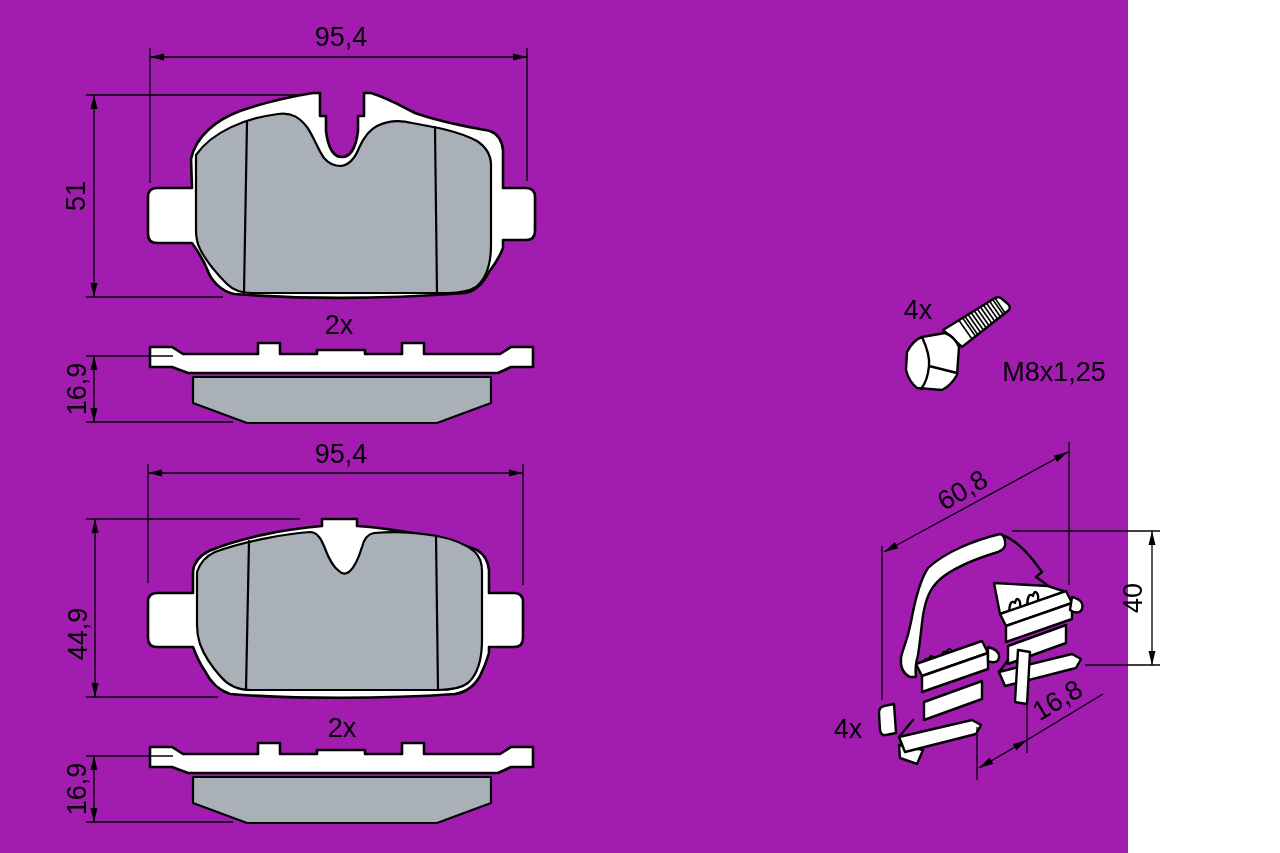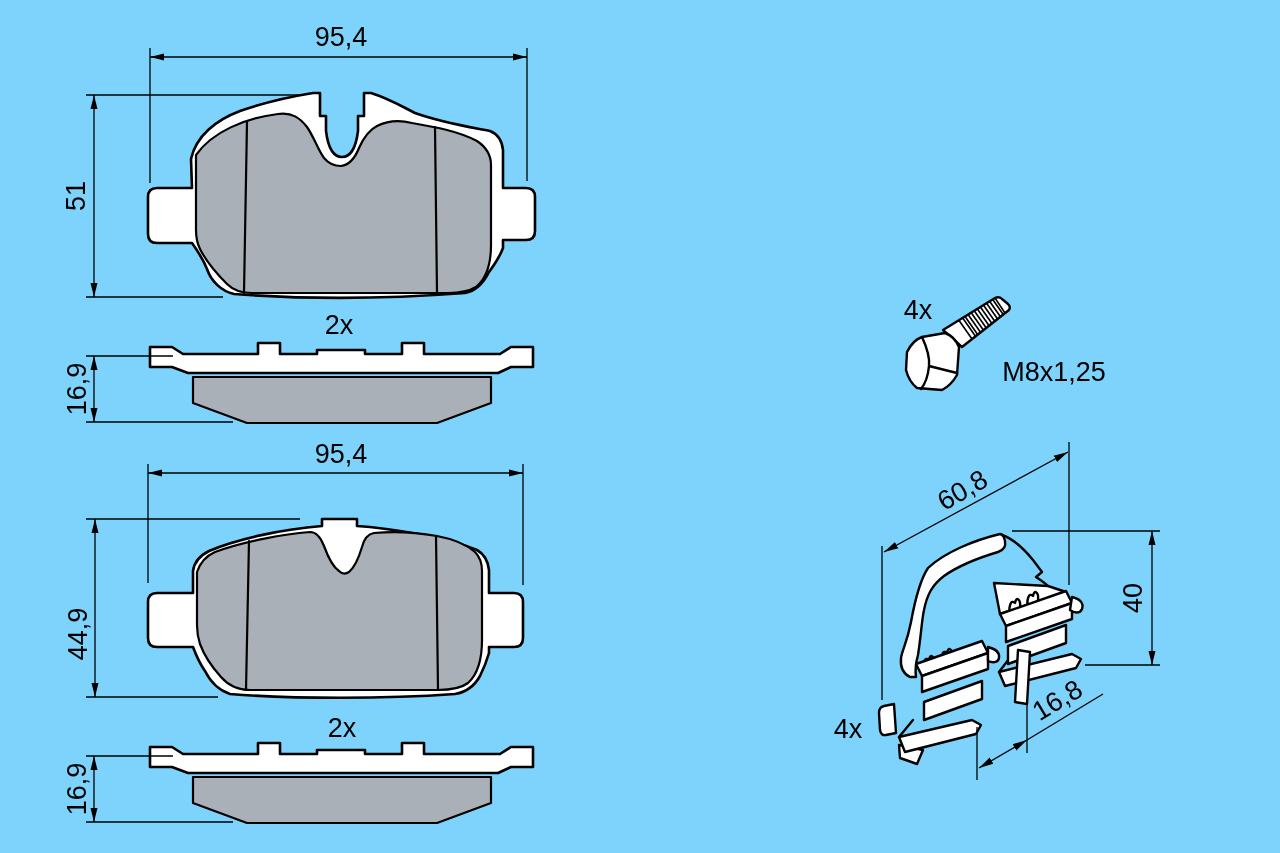--- a/index.html
+++ b/index.html
@@ -1,16 +1,16 @@
 <!DOCTYPE html>
 <html><head>
 <meta charset="utf-8">
 <style>
   html,body{margin:0;padding:0;background:#fff;width:1280px;height:853px;overflow:hidden}
-  .stage{position:relative;width:1280px;height:853px;background:#7dd3fc}
+  .stage{position:relative;width:1128px;height:853px;background:#a21caf}
   svg{position:absolute;left:0;top:0}
   .plate{fill:#ffffff;stroke:#000;stroke-width:2.6;stroke-linejoin:round}
   .part{fill:#ffffff;stroke:#000;stroke-width:2.4;stroke-linejoin:round}
   .friction{stroke:#000;stroke-width:2.2;stroke-linejoin:round}
   .det{fill:none;stroke:#000;stroke-width:2.2;stroke-linejoin:round;stroke-linecap:round}
   .det3{fill:none;stroke:#000;stroke-width:2.4;stroke-linejoin:round;stroke-linecap:round}
   .thread{fill:none;stroke:#000;stroke-width:1.6}
   .dim{fill:none;stroke:#000;stroke-width:1.3}
   .dimtext{font-family:"Liberation Sans",sans-serif;font-size:27px;fill:#000;text-anchor:middle}
 </style>

